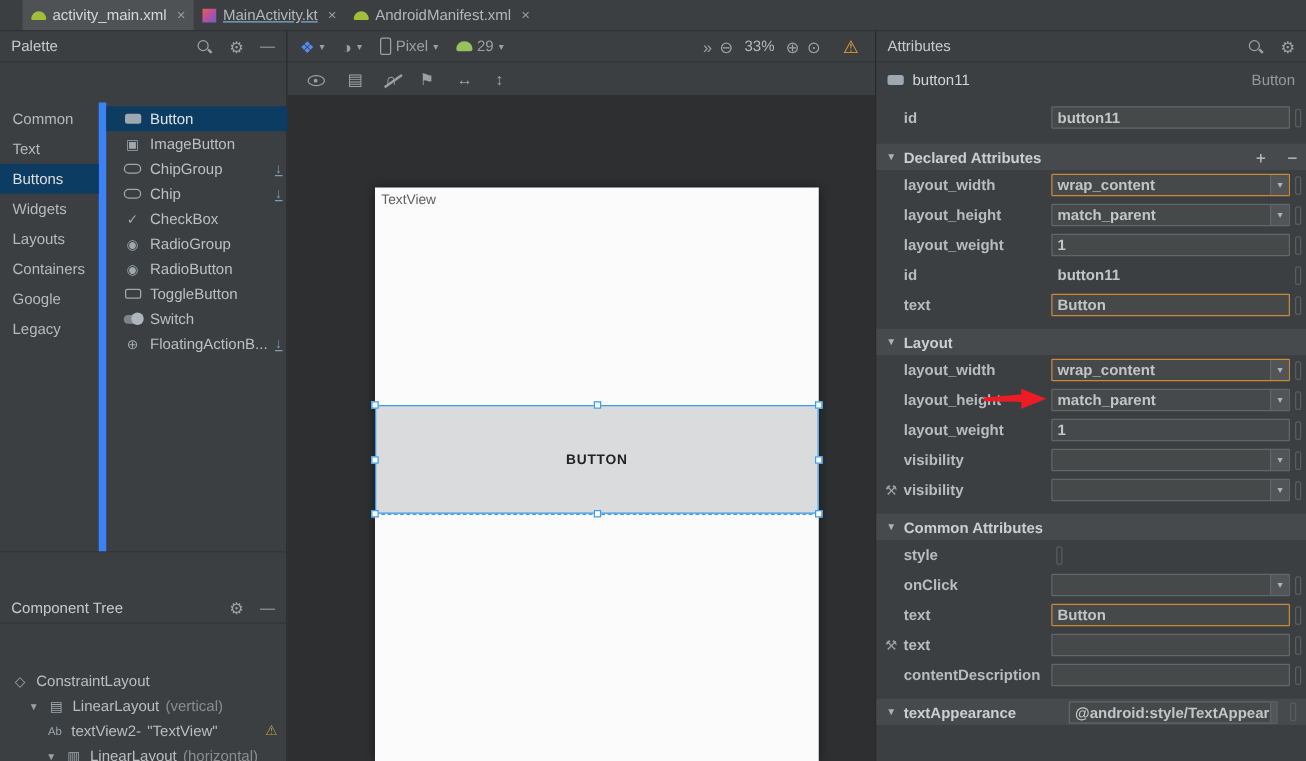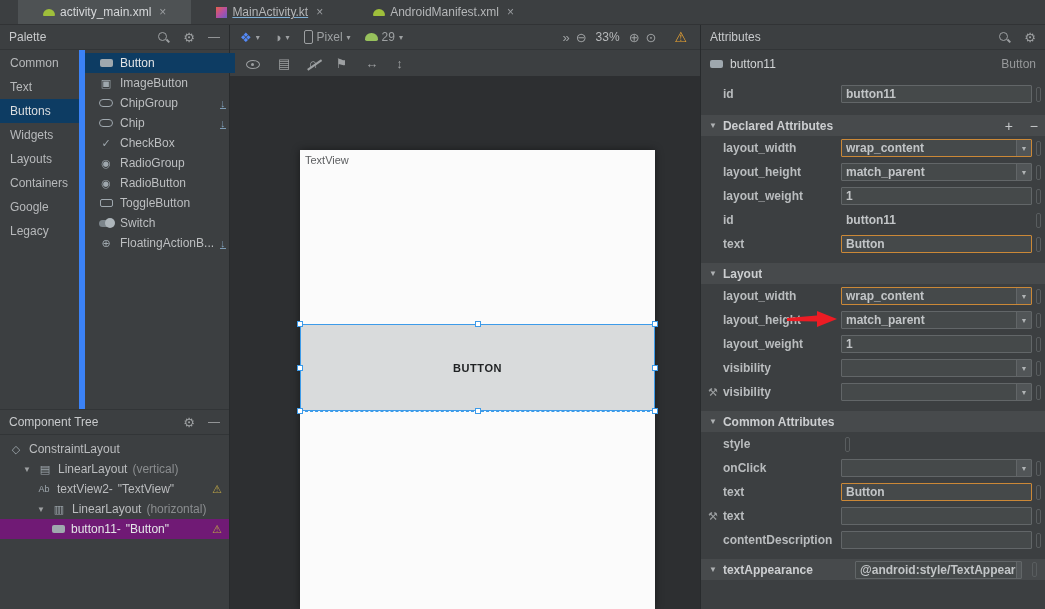--- a/index.html
+++ b/index.html
@@ -6,31 +6,31 @@
   html,body { margin:0; padding:0; }
   body {
     width:1045px; height:609px; overflow:hidden;
     background:#3c3f41; color:#bbbdbf;
     font-family:"Liberation Sans","DejaVu Sans",sans-serif; font-size:12px;
   }
 
   
   #tab-bar { height:25px; display:flex; align-items:stretch; padding-left:18px;
              background:#3c3f41; border-bottom:1px solid #313335; }
-  .tab { display:flex; align-items:center; gap:5px; padding:0 25px; color:#b4b6b8; }
+  .tab { display:flex; align-items:center; gap:5px; padding:0 7px; color:#b4b6b8; }
   .tab.active { background:#4e5254; color:#d6d8da; }
   .tab-label.u { text-decoration:underline; text-decoration-color:#7eaed4; }
   .tab-close { color:#9a9da0; margin-left:3px; font-size:12px; }
   .android-head { width:12px; height:7px; background:#9fbf3b; border-radius:6px 6px 1px 1px; display:inline-block; }
   .kotlin-sq { width:11px; height:11px; display:inline-block;
                background:linear-gradient(135deg,#e8604a 0%,#b14fa8 55%,#6a5fc1 100%); }
 
   
   #main { display:flex; height:584px; }
-  #left-col  { width:230px; flex:0 0 230px; display:flex; flex-direction:column; border-right:1px solid #282b2d; }
+  #left-col  { width:230px; flex:0 0 230px; display:flex; flex-direction:column; border-right:1px solid #282b2d;gap:32px; }
   #center-col{ flex:1; min-width:0; display:flex; flex-direction:column; }
   #right-col { width:345px; flex:0 0 345px; position:relative; display:flex; flex-direction:column;
                border-left:1px solid #282b2d; overflow:hidden; }
 
   .panel-header { height:25px; flex:0 0 25px; display:flex; align-items:center;
                   padding:0 9px; border-bottom:1px solid #323537; }
   .ph-title { color:#c8cacc; }
   .ph-icons { margin-left:auto; display:flex; align-items:center; gap:13px; color:#9da0a2; }
   .gear { font-size:13px; line-height:1; }
   .minim { font-size:12px; line-height:1; }

